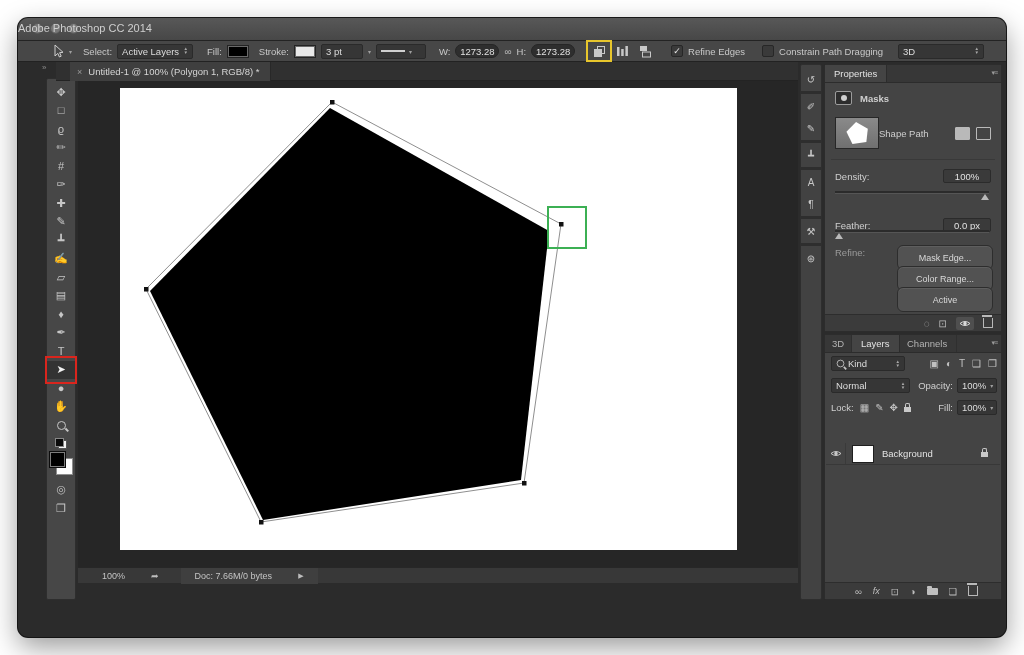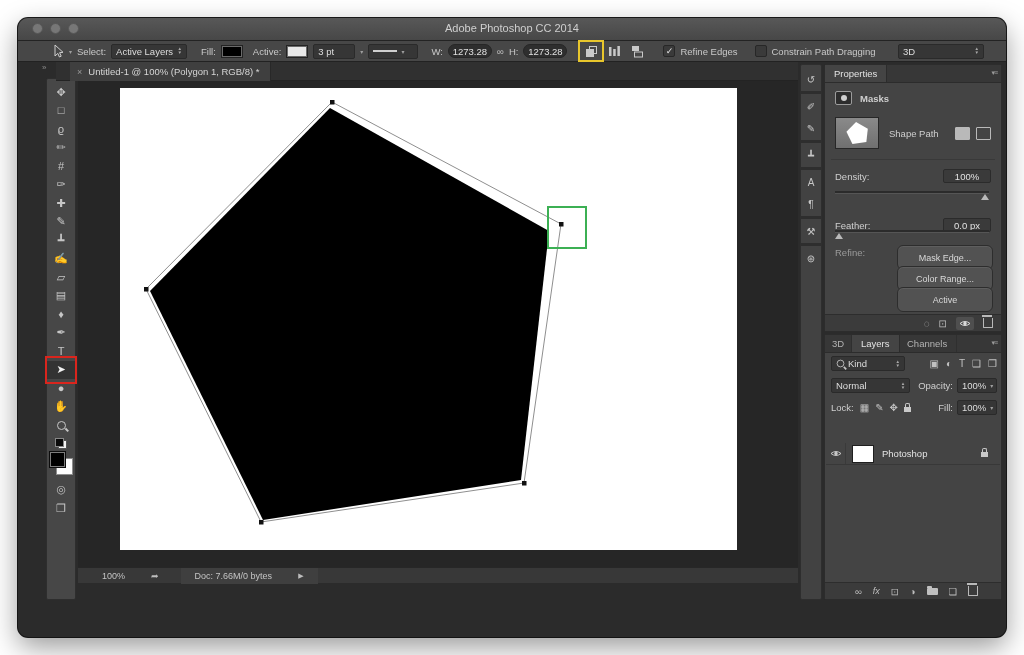--- a/index.html
+++ b/index.html
@@ -6,21 +6,21 @@
   #page{position:relative;width:1024px;height:655px;background:#ffffff;overflow:hidden;
         font-family:"Liberation Sans",sans-serif;-webkit-font-smoothing:antialiased;}
   #window{position:absolute;left:18px;top:18px;width:988px;height:619px;background:#2b2b2b;
           border-radius:10px;box-shadow:0 10px 28px rgba(0,0,0,.4), 0 0 0 1px #1c1c1c;overflow:hidden;}
 
   
   .titlebar{position:absolute;left:0;top:0;width:100%;height:22px;
             background:linear-gradient(#585858,#474747);border-bottom:1px solid #232323;}
   .traffic{position:absolute;left:14px;top:5px;display:flex;gap:7px;}
   .traffic span{width:11px;height:11px;border-radius:50%;background:#777;border:1px solid #575757;box-sizing:border-box;}
-  .wtitle{position:absolute;left:0;right:0;top:4px;text-align:center;font-size:11px;color:#cfcfcf;}
+  .wtitle{position:absolute;left:0;right:0;top:4px;font-size:11px;color:#cfcfcf;}
 
   
   .optionsbar{position:absolute;left:0;top:23px;width:100%;height:21px;background:#474747;
               border-bottom:1px solid #222;display:flex;align-items:center;padding-left:34px;
               box-sizing:border-box;font-size:9.5px;color:#c9c9c9;gap:5px;}
   .optlabel{white-space:nowrap;}
   .dd{background:#363636;border:1px solid #2a2a2a;border-radius:2px;height:15px;display:flex;
       align-items:center;padding:0 4px;color:#ddd;gap:4px;box-sizing:border-box;}
   .ud{display:inline-flex;flex-direction:column;line-height:4px;font-size:4.5px;color:#aaa;margin-left:auto;}
   .field{background:#2e2e2e;border:1px solid #262626;border-radius:7px;height:14px;min-width:44px;
@@ -155,31 +155,31 @@
         <span></span>
       </div>
       <div class="wtitle">Adobe Photoshop CC 2014</div>
     </div>
 
     <div class="optionsbar">
       <svg width="12" height="14" viewBox="0 0 12 14">
         <path d="M3 1 L3 12 L5.8 9.4 L7.4 13 L9.2 12.2 L7.6 8.7 L11 8.3 Z" fill="none" stroke="#cfcfcf" stroke-width="1"></path>
       </svg>
       <span class="caret">▾</span>
-      <span class="optlabel" style="">Select:</span>
+      <span class="optlabel" style="margin-left:6px">Select:</span>
       <span class="dd" style="width:76px">
         <span>Active Layers</span>
         <span class="ud">
             <span>▲</span>
             <span>▼</span>
           </span>
       </span>
       <span class="optlabel" style="margin-left:9px">Fill:</span>
       <span class="swatch sw-black"></span>
-      <span class="optlabel" style="margin-left:5px">Active:</span>
+      <span class="optlabel" style="margin-left:5px">Stroke:</span>
       <span class="swatch sw-stroke"></span>
       <span class="dd" style="width:42px">
         <span>3 pt</span>
       </span>
       <span class="caret">▾</span>
       <span class="dd" style="width:50px">
         <span class="linestyle"></span>
         <span class="caret">▾</span>
       </span>
       <span class="optlabel" style="margin-left:8px">W:</span>
@@ -377,21 +377,21 @@
       <div class="prow" style="top:26px">
         <span class="masksq">
             <i></i>
           </span>
         <span style="margin-left:8px;font-weight:bold">Masks</span>
       </div>
       <div class="prow" style="top:52px">
         <span class="thumb-shape">
             <span class="pent"></span>
           </span>
-        <span style="margin-left:10px">Shape Path</span>
+        <span style="margin-left:0">Shape Path</span>
         <span style="margin-left:auto;display:flex;gap:6px;align-items:center">
           <span class="sp-ic fill"></span>
           <span class="sp-ic"></span>
         </span>
       </div>
       <div style="position:absolute;left:6px;right:6px;top:94px;border-top:1px solid #393939"></div>
       <div class="prow" style="top:104px">
         <span>Density:</span>
         <span class="valbox">100%</span>
       </div>
@@ -478,21 +478,21 @@
       </div>
 
       <div class="layerrow" style="top:108px">
         <span class="eyecell">
           <svg width="12" height="9">
             <path d="M1 4.5 Q6 0.5 11 4.5 Q6 8.5 1 4.5 Z" fill="none" stroke="#c9c9c9"></path>
             <circle cx="6" cy="4.5" r="1.7" fill="#c9c9c9"></circle>
           </svg>
         </span>
         <span class="lthumb"></span>
-        <span class="lname">Photoshop</span>
+        <span class="lname">Background</span>
         <span style="margin-left:auto;margin-right:12px"><span class="lockicon"></span></span>
       </div>
 
       <div class="lbottom">
         <span>∞</span>
         <span class="fxtxt">fx</span>
         <span>⊡</span>
         <span>◑</span>
         <span class="folder"></span>
         <span>❏</span>

